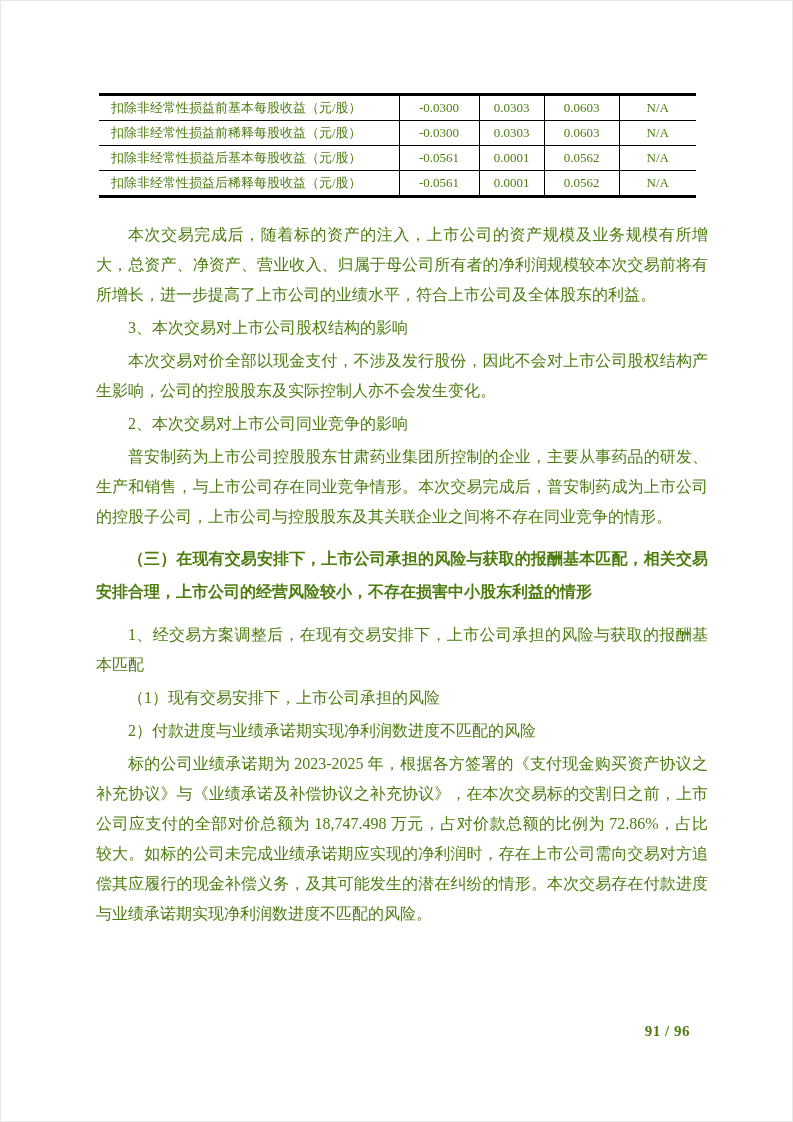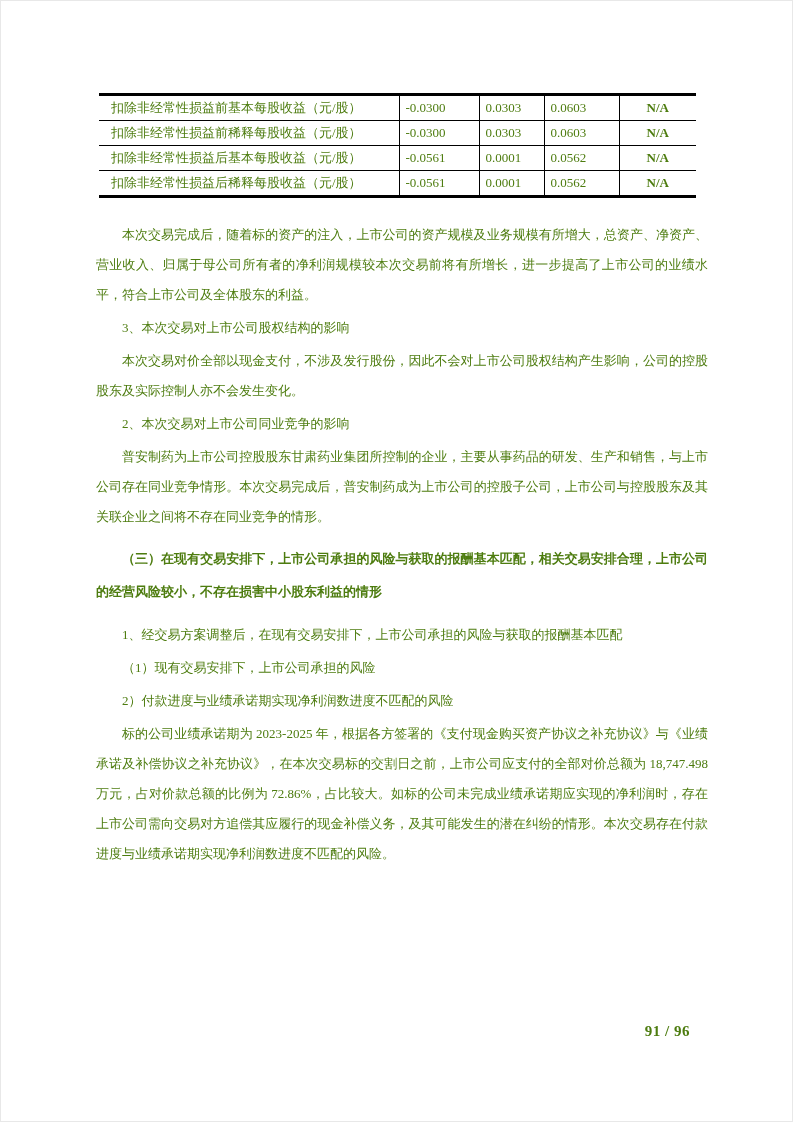--- a/index.html
+++ b/index.html
@@ -38,28 +38,28 @@
     border-top: 1px solid #000;
     border-left: 1px solid #000;
     height: 24px;
     padding: 0 6px;
     vertical-align: middle;
     white-space: nowrap;
     overflow: hidden;
   }
   table.eps-table tr:first-child td { border-top: none; }
   table.eps-table td:first-child { border-left: none; padding-left: 12px; }
-  table.eps-table td:last-child  { border-right: none; font-weight: bold; }
+  table.eps-table td:last-child  { border-right: none; }
   td.c-label { text-align: left; }
-  td.c-num   { text-align: left; }
+  td.c-num   { text-align: center; }
   td.c-na    { text-align: center; }
 
   .paragraphs {
     margin-top: 22px;
-    font-size: 13px;
+    font-size: 16px;
     line-height: 30px;
     text-align: justify;
   }
   .paragraphs p {
     margin: 3px 0;
     text-indent: 2em;
   }
   .paragraphs p.bold-heading {
     font-weight: bold;
     line-height: 33px;

